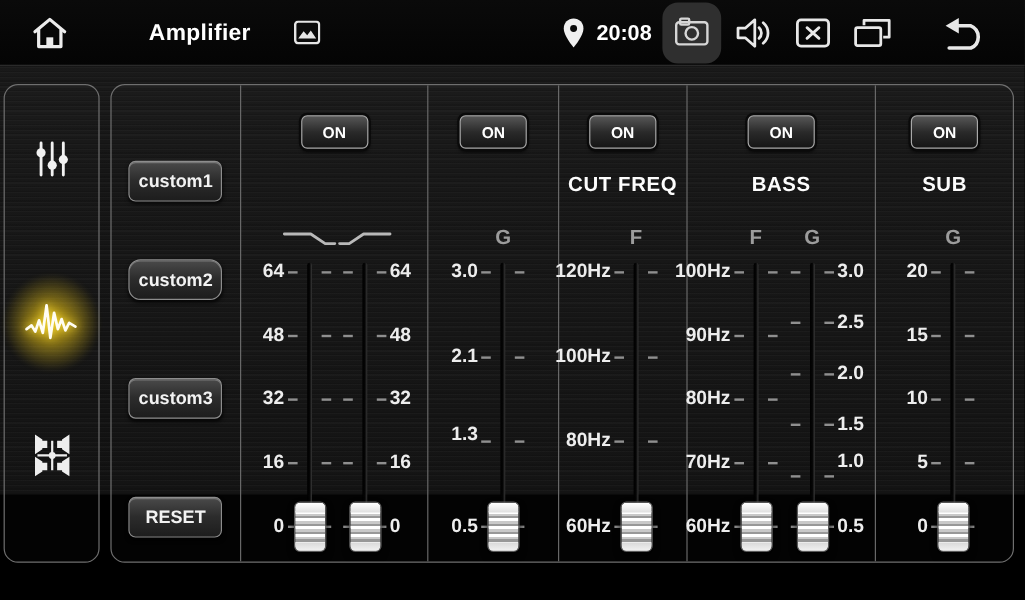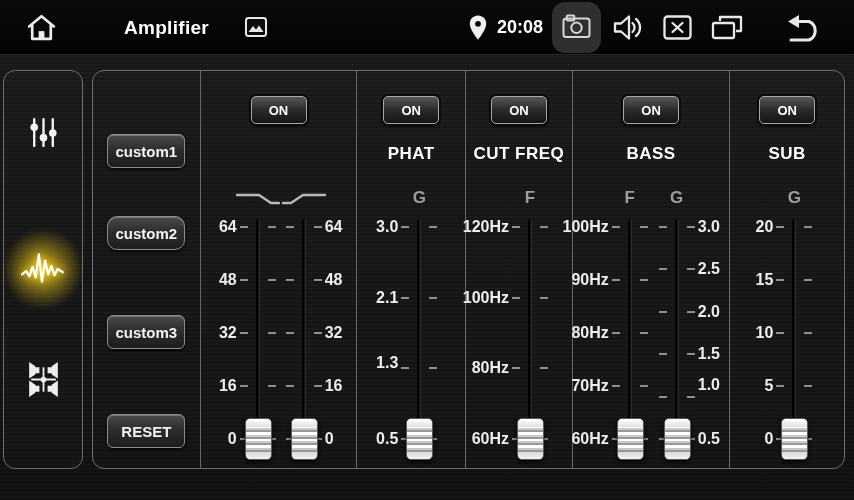--- a/index.html
+++ b/index.html
@@ -1,18 +1,18 @@
 <!DOCTYPE html>
 <html><head>
 <meta charset="utf-8">
 <style>
   * { margin:0; padding:0; box-sizing:border-box; }
   html,body { width:854px; height:500px; overflow:hidden; background:#000;
     font-family:"Liberation Sans", sans-serif; }
-  .screen { position:relative; width:854px; height:500px; color:#f0f0f0;
+  .screen { position:relative; width:854px; height:412px; color:#f0f0f0;
     background:
       repeating-linear-gradient(180deg, rgba(255,255,255,0.025) 0 1px, rgba(0,0,0,0) 1px 3px, rgba(0,0,0,0.12) 3px 4px),
       linear-gradient(180deg,#1c1c1c 0%, #161616 35%, #121212 100%);
   }
 
   
   .topbar { position:absolute; left:0; top:0; width:854px; height:55px;
     background:linear-gradient(180deg,#0a0a0a,#040404); border-bottom:1px solid #2a2a2a; }
   .tb { position:absolute; background:none; border:none; cursor:pointer; }
   .tb svg { display:block; }
@@ -263,21 +263,20 @@
             <div class="dash" style="top: 314px; left: -18px;"></div>
             <div class="dash" style="top: 314px; left: 10px;"></div>
             <div class="tick-label side-right" style="top: 307px;">16</div>
             <div class="dash" style="top: 367px; left: -18px;"></div>
             <div class="dash" style="top: 367px; left: 10px;"></div>
             <div class="tick-label side-right" style="top: 360px;">0</div>
             <div class="knob" style="top: 347px;"></div>
           </div>
         </div><div class="channel" style="width: 109px;">
           <button class="on-btn">ON</button>
-          <div class="ch-title">PHAT</div>
           <div class="hdr-label" style="left: 62px;">G</div>
           <div class="slider" style="left: 62px;">
             <div class="track"></div>
             <div class="dash" style="top: 155px; left: -18px;"></div>
             <div class="dash" style="top: 155px; left: 10px;"></div>
             <div class="tick-label side-left" style="top: 148px;">3.0</div>
             <div class="dash" style="top: 225.667px; left: -18px;"></div>
             <div class="dash" style="top: 225.667px; left: 10px;"></div>
             <div class="tick-label side-left" style="top: 218.667px;">2.1</div>
             <div class="dash" style="top: 296.333px; left: -18px;"></div>

